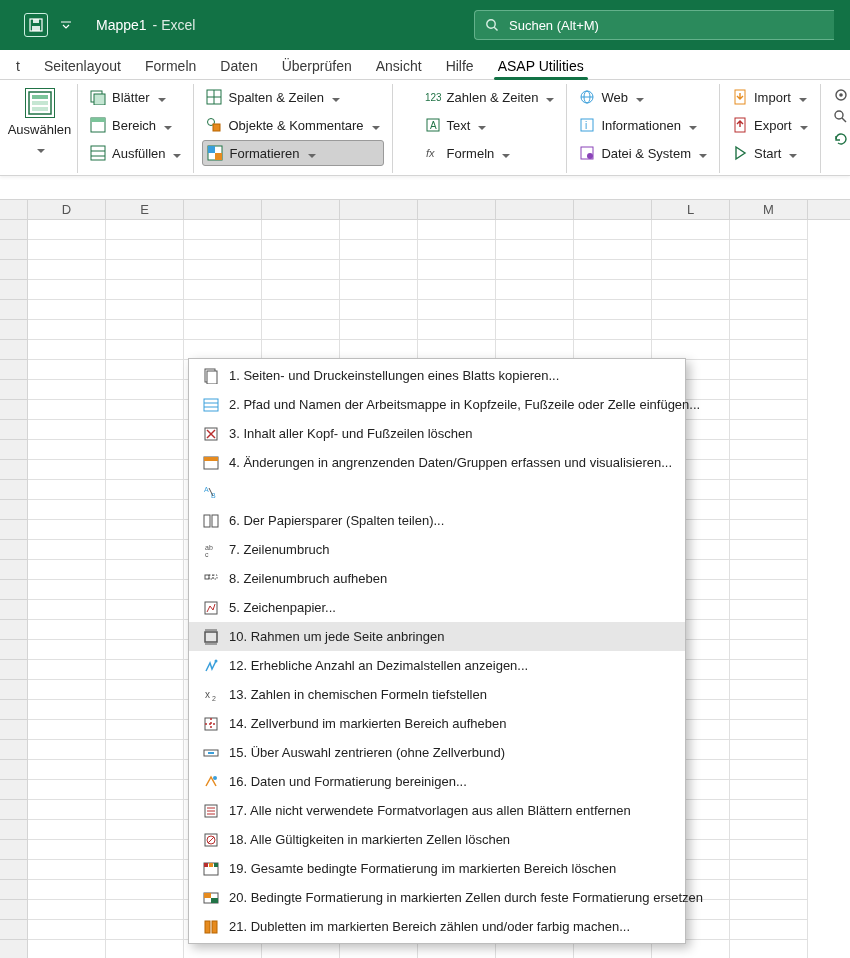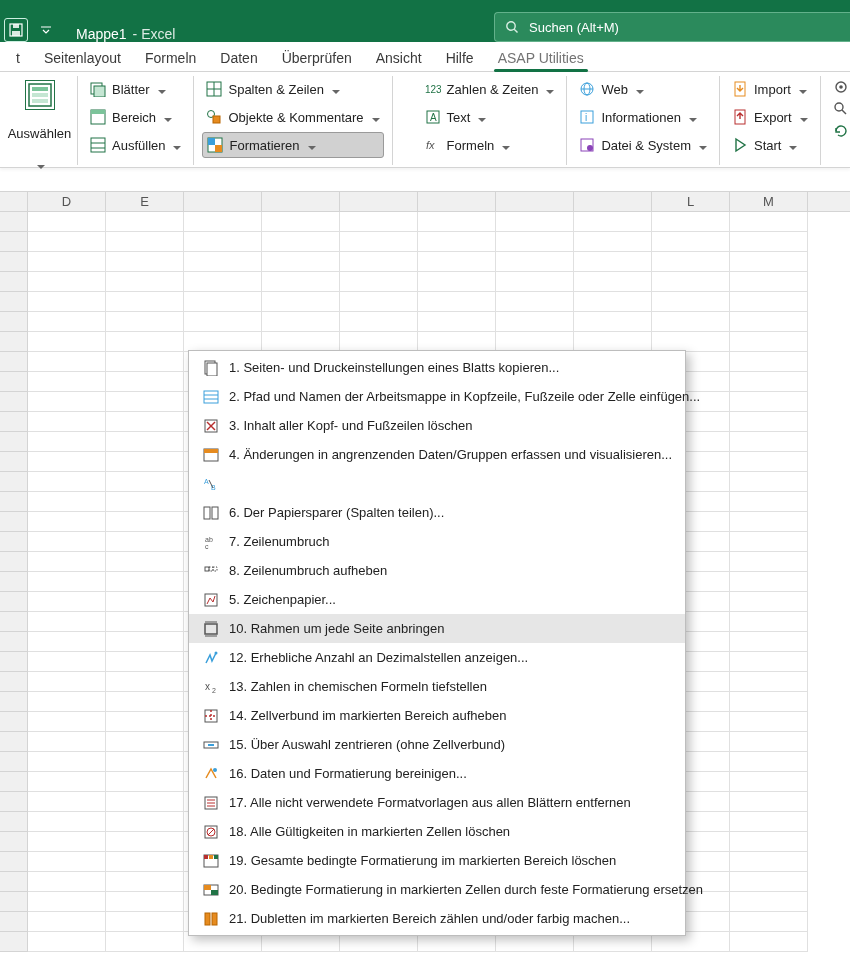--- a/index.html
+++ b/index.html
@@ -1,38 +1,38 @@
 <!DOCTYPE html>
 <html><head>
 <meta charset="utf-8">
 <style>
   * { box-sizing: border-box; margin: 0; padding: 0; font-family: "Segoe UI", Tahoma, sans-serif; }
   body { width: 850px; height: 958px; overflow: hidden; background: #fff; font-size: 13px; color: #222; }
   
   
-  .titlebar { background: #127245; height: 42px; display: flex; align-items: flex-end; color: #fff; padding: 0 4px; }
+  .titlebar { background: #127245; height: 50px; display: flex; align-items: center; color: #fff; padding: 0 24px; }
   .titlebar .qat { display: flex; align-items: center; gap: 8px; }
   .titlebar .qat-save { width: 24px; height: 24px; border: 1px solid #ccefe0; border-radius: 3px; display: flex; align-items: center; justify-content: center; }
   .titlebar .qat-more { width: 20px; height: 24px; display: flex; align-items: center; justify-content: center; }
   .titlebar .title { margin-left: 20px; font-size: 14px; display: flex; align-items: center; gap: 6px; }
   .titlebar .title .secondary { opacity: 0.85; }
   .titlebar .searchbox { margin-left: auto; margin-right: -8px; background: #2b8a5c; border: 1px solid #63b18b; border-radius: 4px 0 0 4px; border-right: none; height: 30px; width: 360px; display: flex; align-items: center; padding: 0 10px; color: #ffffff; gap: 10px; }
   .titlebar .searchbox .ph { font-size: 13px; }
 
   
   .tabs { height: 30px; background: #fff; border-bottom: 1px solid #d4d4d4; display: flex; align-items: flex-end; padding-left: 4px; gap: 0; }
   .tab { padding: 6px 12px 5px 12px; font-size: 14px; color: #3a3a3a; cursor: default; }
-  .tab.active { color: #737373; font-weight: 400; position: relative; }
+  .tab.active { color: #000000; font-weight: 400; position: relative; }
   .tab.active::after { content: ""; position: absolute; left: 8px; right: 8px; bottom: -1px; height: 3px; background: #127245; border-radius: 2px; }
 
   
   .ribbon { display: flex; border-bottom: 1px solid #d4d4d4; background: #fff; height: 96px; padding: 4px 2px 2px 2px; box-shadow: 0 2px 3px rgba(0,0,0,0.05); }
   .group { border-right: 1px solid #d4d4d4; padding: 0 8px; display: flex; flex-direction: column; justify-content: flex-start; gap: 2px; position: relative; }
   .group.big { align-items: center; width: 76px; padding-top: 4px; }
-  .big-btn { display: flex; flex-direction: column; align-items: center; gap: 16px; font-size: 13px; }
+  .big-btn { display: flex; flex-direction: column; align-items: center; gap: 4px; font-size: 13px; }
   .big-btn .icn { width: 30px; height: 30px; border: 1px solid #217346; }
   .rib-item { display: flex; align-items: center; gap: 6px; height: 26px; padding: 0 4px; font-size: 13px; white-space: nowrap; }
   .rib-item.pressed { background: #d1d1d1; border: 1px solid #9a9a9a; border-radius: 3px; }
   .caret::after { content: ""; display: inline-block; width: 0; height: 0; border-left: 4px solid transparent; border-right: 4px solid transparent; border-top: 4px solid #666; margin-left: 2px; }
   .icn { width: 16px; height: 16px; display: inline-flex; align-items: center; justify-content: flex-end; flex-shrink: 0; }
 
   
   .fxbar { height: 24px; border-bottom: 1px solid #d4d4d4; display: flex; }
 
   

